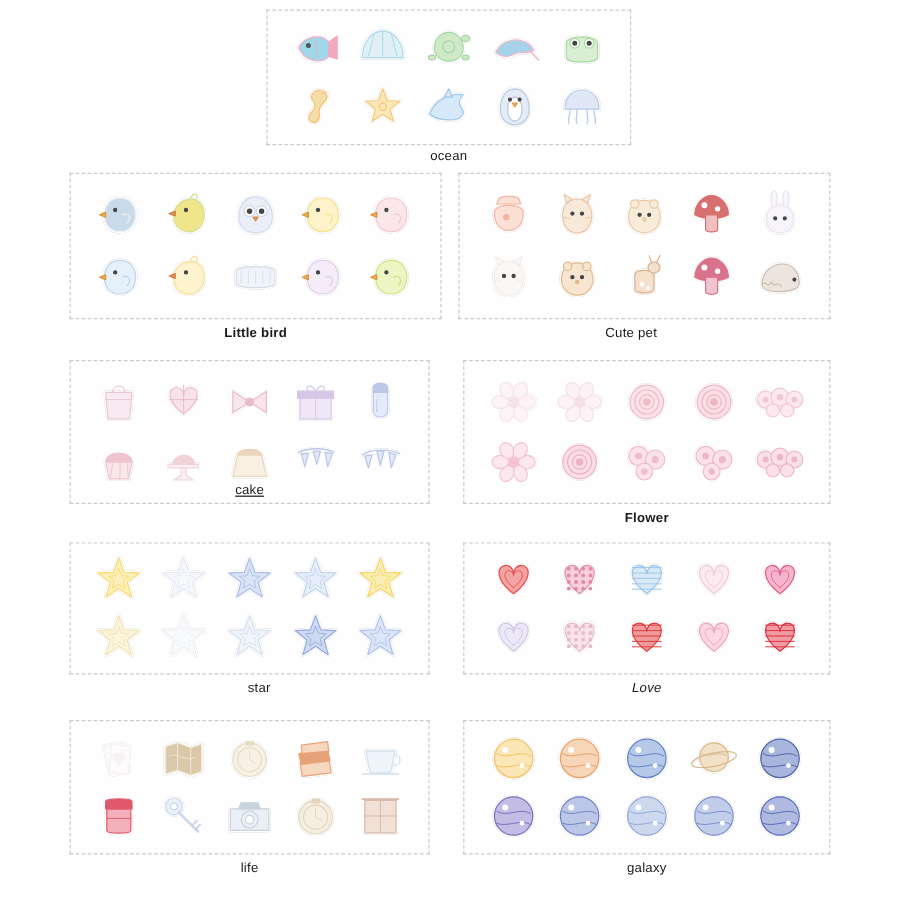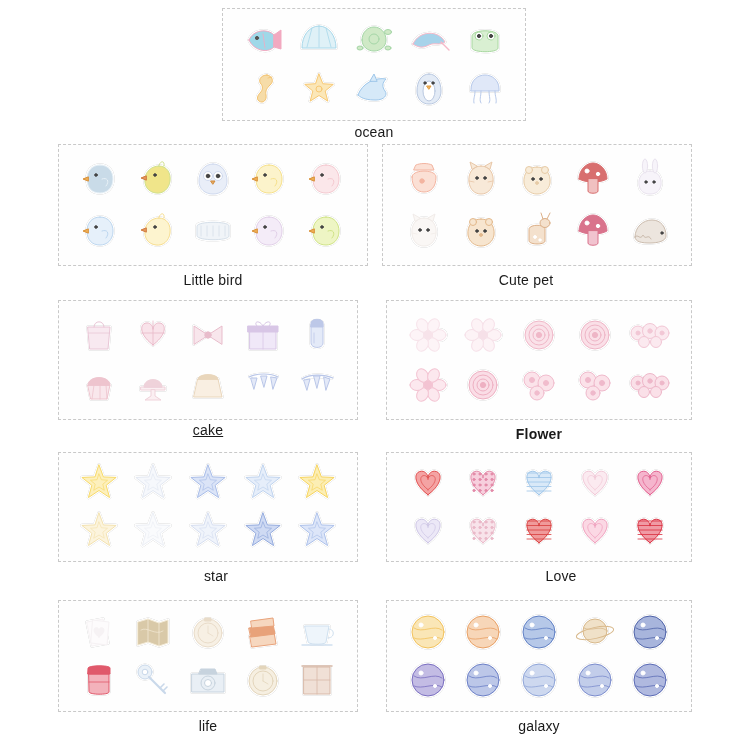--- a/index.html
+++ b/index.html
@@ -65,21 +65,21 @@
   .sticker svg {
     width: 100%;
     height: 100%;
     display: block;
     overflow: visible;
   }
   .panel-label {
     position: absolute;
     width: 100%;
     text-align: center;
-    font-size: 14px;
+    font-size: 11px;
     color: #1a1a1a;
     font-family: "Liberation Sans", sans-serif;
     letter-spacing: 0.2px;
   }
   
   .cut {
     stroke: #ffffff;
     stroke-width: 3.2;
     stroke-linejoin: round;
     filter: drop-shadow(0px 0px 0.6px rgba(120,120,120,0.55));
@@ -321,21 +321,21 @@
                 <path d="M22,8 C31,8 35,15 35,22 C35,31 29,36 22,36 C14,36 9,31 9,22 C9,15 13,8 22,8 Z" fill="#eef5c4" stroke="#cfe385" stroke-width="1" stroke-linejoin="round" stroke-linecap="round"></path>
                 <circle cx="18" cy="18" r="1.3" fill="#444" stroke="#444" stroke-width="1" stroke-linejoin="round" stroke-linecap="round"></circle>
                 <path d="M10,20 L5,22 L10,24 Z" fill="#f0b056" stroke="#d99036" stroke-width="1" stroke-linejoin="round" stroke-linecap="round"></path>
                 <path d="M24,22 C29,20 32,24 28,29" fill="none" stroke="#cfe385" stroke-width="1" stroke-linejoin="round" stroke-linecap="round"></path>
               </g>
             </svg>
           </div>
         </div>
       </div>
     </div>
-    <div class="panel-label" style="left: 58px; top: 272px; width: 310px;">Little bird</div>
+    <div class="panel-label" style="left: 58px; top: 272px; width: 310px; font-weight: bold;">Little bird</div>
     <div class="panel" style="left: 382px; top: 144px; width: 310px; height: 122px;">
       <div class="panel-frame"></div>
       <div class="sticker-grid">
         <div class="sticker-row">
           <div class="sticker">
             <svg viewBox="0 0 44 44">
               <g>
                 <path d="M10,20 C10,12 34,12 34,20 C34,30 29,35 22,35 C15,35 10,30 10,20 Z" class="cut" fill="#ffffff" stroke="#ffffff"></path>
                 <path d="M10,20 C10,12 34,12 34,20 C34,30 29,35 22,35 C15,35 10,30 10,20 Z" fill="#fbe0d5" stroke="#f3b4a0" stroke-width="1" stroke-linejoin="round" stroke-linecap="round"></path>
                 <path d="M14,8 C18,6 26,6 30,8 L32,13 L12,13 Z" fill="#fbe0d5" stroke="#f3b4a0" stroke-width="1" stroke-linejoin="round" stroke-linecap="round"></path>
@@ -565,21 +565,21 @@
                 <path d="M7,16 C15,11 29,11 38,15" fill="none" stroke="#b9c6e8" stroke-width="1.2" stroke-linejoin="round" stroke-linecap="round"></path>
                 <path d="M9,17 L15,16 L12,27 Z" fill="#e3e9f8" stroke="#b9c6e8" stroke-width="1" stroke-linejoin="round" stroke-linecap="round"></path>
                 <path d="M19,13 L25,13 L22,25 Z" fill="#e3e9f8" stroke="#b9c6e8" stroke-width="1" stroke-linejoin="round" stroke-linecap="round"></path>
                 <path d="M29,14 L35,16 L31,27 Z" fill="#e3e9f8" stroke="#b9c6e8" stroke-width="1" stroke-linejoin="round" stroke-linecap="round"></path>
               </g>
             </svg>
           </div>
         </div>
       </div>
     </div>
-    <div class="panel-label" style="left: 58px; top: 422px; width: 300px; text-decoration: underline;">cake</div>
+    <div class="panel-label" style="left: 58px; top: 403px; width: 300px; text-decoration: underline;">cake</div>
     <div class="panel" style="left: 386px; top: 300px; width: 306px; height: 120px;">
       <div class="panel-frame"></div>
       <div class="sticker-grid">
         <div class="sticker-row">
           <div class="sticker">
             <svg viewBox="0 0 44 44">
               <g>
                 <ellipse cx="33" cy="22" rx="7" ry="5.5" class="cut" fill="#ffffff" stroke="#ffffff"></ellipse>
                 <ellipse cx="33" cy="22" rx="7" ry="5.5" fill="#fdf4f7" stroke="#f7e3ea" stroke-width="1" stroke-linejoin="round" stroke-linecap="round"></ellipse>
                 <ellipse cx="27.5" cy="31.526279441628823" rx="7" ry="5.5" transform="rotate(59.99999999999999 27.5 31.526279441628823)" fill="#fdf4f7" stroke="#f7e3ea" stroke-width="1" stroke-linejoin="round" stroke-linecap="round"></ellipse>
@@ -948,21 +948,21 @@
                 <line x1="10" y1="16.5" x2="34" y2="16.5" fill="#f09aa4" stroke="#d92e3f" stroke-width="0.8" stroke-linejoin="round" stroke-linecap="round"></line>
                 <line x1="10" y1="21" x2="34" y2="21" fill="#f09aa4" stroke="#d92e3f" stroke-width="0.8" stroke-linejoin="round" stroke-linecap="round"></line>
                 <line x1="10" y1="25.5" x2="34" y2="25.5" fill="#f09aa4" stroke="#d92e3f" stroke-width="0.8" stroke-linejoin="round" stroke-linecap="round"></line>
                 <line x1="10" y1="30" x2="34" y2="30" fill="#f09aa4" stroke="#d92e3f" stroke-width="0.8" stroke-linejoin="round" stroke-linecap="round"></line>
               </g>
             </svg>
           </div>
         </div>
       </div>
     </div>
-    <div class="panel-label" style="left: 408px; top: 568px; width: 306px;">Love</div>
+    <div class="panel-label" style="left: 386px; top: 568px; width: 306px; font-style: italic;">Love</div>
     <div class="panel" style="left: 58px; top: 600px; width: 300px; height: 112px;">
       <div class="panel-frame"></div>
       <div class="sticker-grid">
         <div class="sticker-row">
           <div class="sticker">
             <svg viewBox="0 0 44 44">
               <g>
                 <path d="M10,12 L26,9 L31,33 L15,36 Z" class="cut" fill="#ffffff" stroke="#ffffff"></path>
                 <path d="M10,12 L26,9 L31,33 L15,36 Z" fill="#fdfbfc" stroke="#f6f2f4" stroke-width="1" stroke-linejoin="round" stroke-linecap="round"></path>
                 <path d="M16,10 L32,12 L30,35 L14,33 Z" fill="#fdfbfc" stroke="#f6f2f4" stroke-width="1" stroke-linejoin="round" stroke-linecap="round"></path>

